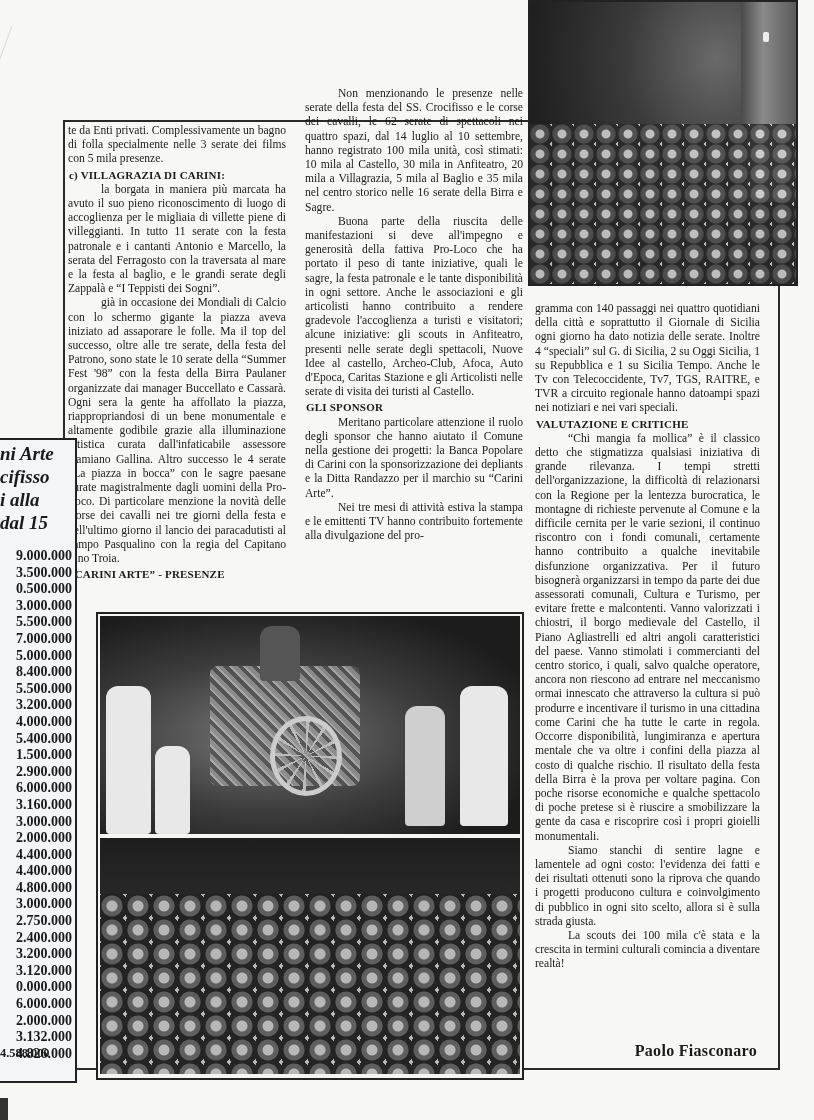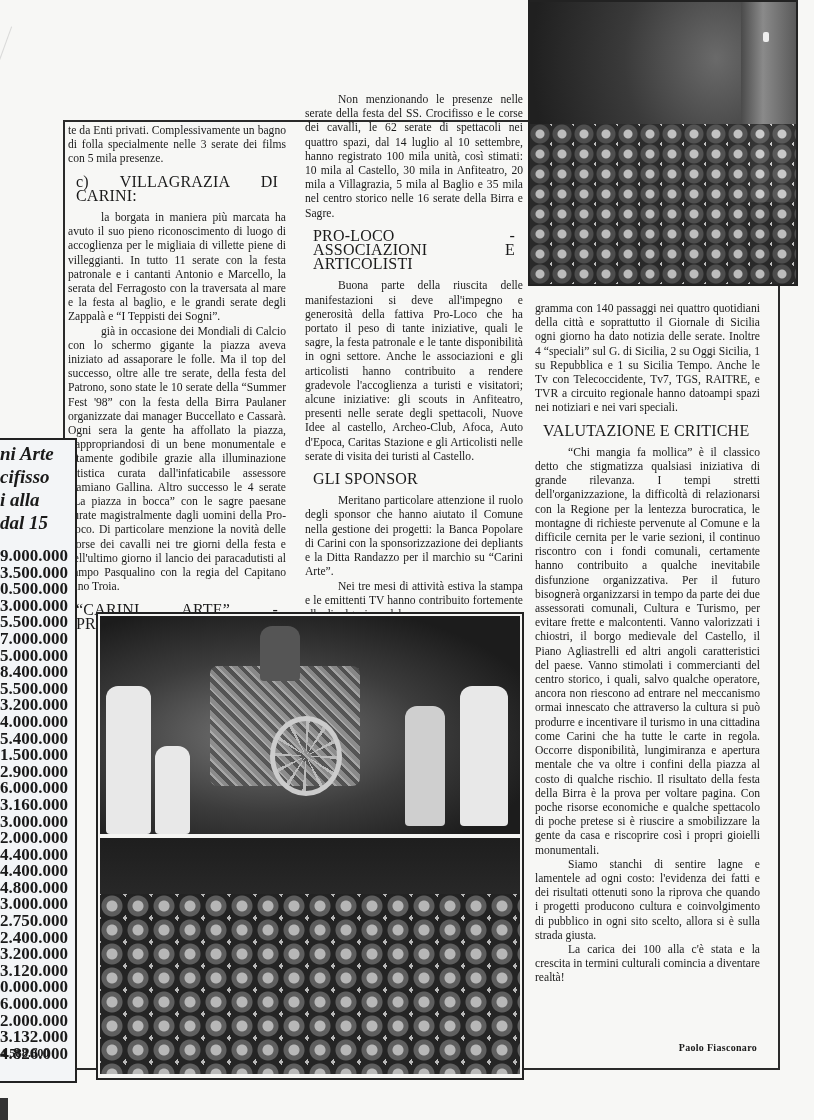--- a/index.html
+++ b/index.html
@@ -15,25 +15,25 @@
     border-right:2px solid #2a2a2a; border-bottom:2px solid #2a2a2a;
     box-sizing:border-box;
   }
   .col {
     position:absolute; font-size:11.6px; line-height:14.2px;
     text-align:justify;
   }
   .col p { margin:0; text-indent:0; }
   .col p.ind { text-indent:33px; }
   .col h3 {
-    margin:8px; font-size:16px; line-height:14.2px; font-weight:normal;
+    margin:1px; font-size:11px; line-height:14.2px; font-weight:bold;
     letter-spacing:0.2px;
   }
   .col1 { left:68px; top:124px; width:218px; }
-  .col2 { left:305px; top:93px; width:218px; }
+  .col2 { left:305px; top:87px; width:218px; }
   .col3 { left:535px; top:302px; width:225px; }
 
   .photo-top {
     position:absolute; left:528px; top:0px; width:270px; height:286px;
     border:2px solid #222; box-sizing:border-box;
     background:
       radial-gradient(ellipse at 70% 20%, #6a6a6a 0%, #3a3a3a 35%, #202020 70%),
       #2a2a2a;
     overflow:hidden;
   }
@@ -96,33 +96,33 @@
     box-sizing:border-box; background:#f3f5f7;
   }
   .sidebar-title {
     position:absolute; left:0; top:442px; width:72px;
     font-weight:bold; font-style:italic; font-size:19px; line-height:23px;
     white-space:nowrap; overflow:hidden; direction:rtl;
   }
   .sidebar-title div { direction:ltr; unicode-bidi:embed; }
   .amounts {
     position:absolute; left:0; top:548px; width:72px;
-    font-weight:bold; font-size:17px; line-height:16.6px;
-    white-space:nowrap; overflow:hidden;
+    font-weight:bold; font-size:14px; line-height:16.6px;
+    text-align:right; white-space:nowrap; overflow:hidden;
     font-family:"Liberation Serif", serif;
   }
   .amounts div { height:16.6px; }
   .amount-total {
     position:absolute; left:0; top:1046px; width:72px;
     font-weight:bold; font-size:12.4px; white-space:nowrap;
   }
 
   .signature {
     position:absolute; right:57px; top:1042px;
-    font-weight:bold; font-size:10px; letter-spacing:0.3px;
+    font-weight:bold; font-size:16px; letter-spacing:0.3px;
   }
   .smudge {
     position:absolute; left:0; top:30px; width:30px; height:60px;
     border-left:1px solid #bbb; transform:rotate(20deg); opacity:0.5;
   }
   .edge-mark {
     position:absolute; left:0; bottom:0; width:8px; height:22px; background:#333;
   }
 </style>
 </head>
@@ -141,33 +141,32 @@
 <div class="col col1">
   <p>te da Enti privati. Complessivamente un bagno di folla specialmente nelle 3 serate dei films con 5 mila presenze.</p>
   <h3>c) VILLAGRAZIA DI CARINI:</h3>
   <p class="ind">la borgata in maniera più marcata ha avuto il suo pieno riconoscimento di luogo di accoglienza per le migliaia di villette piene di villeggianti. In tutto 11 serate con la festa patronale e i cantanti Antonio e Marcello, la serata del Ferragosto con la traversata al mare e la festa al baglio, e le grandi serate degli Zappalà e “I Teppisti dei Sogni”.</p>
   <p class="ind">già in occasione dei Mondiali di Calcio con lo schermo gigante la piazza aveva iniziato ad assaporare le folle. Ma il top del successo, oltre alle tre serate, della festa del Patrono, sono state le 10 serate della “Summer Fest '98” con la festa della Birra Paulaner organizzate dai manager Buccellato e Cassarà. Ogni sera la gente ha affollato la piazza, riappropriandosi di un bene monumentale e altamente godibile grazie alla illuminazione artistica curata dall'infaticabile assessore Damiano Gallina. Altro successo le 4 serate “La piazza in bocca” con le sagre paesane curate magistralmente dagli uomini della Pro-Loco. Di particolare menzione la novità delle Corse dei cavalli nei tre giorni della festa e nell'ultimo giorno il lancio dei paracadutisti al campo Pasqualino con la regia del Capitano Pino Troia.</p>
   <h3>“CARINI ARTE” - PRESENZE</h3>
 </div>
 
 <div class="col col2">
   <p class="ind">Non menzionando le presenze nelle serate della festa del SS. Crocifisso e le corse dei cavalli, le 62 serate di spettacoli nei quattro spazi, dal 14 luglio al 10 settembre, hanno registrato 100 mila unità, così stimati: 10 mila al Castello, 30 mila in Anfiteatro, 20 mila a Villagrazia, 5 mila al Baglio e 35 mila nel centro storico nelle 16 serate della Birra e Sagre.</p>
-  <h3>PRO-LOCO -ASSOCIAZIONI E ARTICOLISTI</h3>
   <p class="ind">Buona parte della riuscita delle manifestazioni si deve all'impegno e generosità della fattiva Pro-Loco che ha portato il peso di tante iniziative, quali le sagre, la festa patronale e le tante disponibilità in ogni settore. Anche le associazioni e gli articolisti hanno contribuito a rendere gradevole l'accoglienza a turisti e visitatori; alcune iniziative: gli scouts in Anfiteatro, presenti nelle serate degli spettacoli, Nuove Idee al castello, Archeo-Club, Afoca, Auto d'Epoca, Caritas Stazione e gli Articolisti nelle serate di visita dei turisti al Castello.</p>
   <h3>GLI SPONSOR</h3>
   <p class="ind">Meritano particolare attenzione il ruolo degli sponsor che hanno aiutato il Comune nella gestione dei progetti: la Banca Popolare di Carini con la sponsorizzazione dei depliants e la Ditta Randazzo per il marchio su “Carini Arte”.</p>
   <p class="ind">Nei tre mesi di attività estiva la stampa e le emittenti TV hanno contribuito fortemente alla divulgazione del pro-</p>
 </div>
 
 <div class="col col3">
   <p>gramma con 140 passaggi nei quattro quotidiani della città e soprattutto il Giornale di Sicilia ogni giorno ha dato notizia delle serate. Inoltre 4 “speciali” sul G. di Sicilia, 2 su Oggi Sicilia, 1 su Repubblica e 1 su Sicilia Tempo. Anche le Tv con Telecoccidente, Tv7, TGS, RAITRE, e TVR a circuito regionale hanno datoampi spazi nei notiziari e nei vari speciali.</p>
   <h3>VALUTAZIONE E CRITICHE</h3>
   <p class="ind">“Chi mangia fa mollica” è il classico detto che stigmatizza qualsiasi iniziativa di grande rilevanza. I tempi stretti dell'organizzazione, la difficoltà di relazionarsi con la Regione per la lentezza burocratica, le montagne di richieste pervenute al Comune e la difficile cernita per le varie sezioni, il continuo riscontro con i fondi comunali, certamente hanno contribuito a qualche inevitabile disfunzione organizzativa. Per il futuro bisognerà organizzarsi in tempo da parte dei due assessorati comunali, Cultura e Turismo, per evitare frette e malcontenti. Vanno valorizzati i chiostri, il borgo medievale del Castello, il Piano Agliastrelli ed altri angoli caratteristici del paese. Vanno stimolati i commercianti del centro storico, i quali, salvo qualche operatore, ancora non riescono ad entrare nel meccanismo ormai innescato che attraverso la cultura si può produrre e incentivare il turismo in una cittadina come Carini che ha tutte le carte in regola. Occorre disponibilità, lungimiranza e apertura mentale che va oltre i confini della piazza al costo di qualche rischio. Il risultato della festa della Birra è la prova per voltare pagina. Con poche risorse economiche e qualche spettacolo di poche pretese si è riuscire a smobilizzare la gente da casa e riscoprire così i propri gioielli monumentali.</p>
   <p class="ind">Siamo stanchi di sentire lagne e lamentele ad ogni costo: l'evidenza dei fatti e dei risultati ottenuti sono la riprova che quando i progetti producono cultura e coinvolgimento di pubblico in ogni sito scelto, allora si è sulla strada giusta.</p>
-  <p class="ind">La carica dei 100 alla c'è stata e la crescita in termini culturali comincia a diventare realtà!</p>
+  <p class="ind">La scouts dei 100 mila c'è stata e la crescita in termini culturali comincia a diventare realtà!</p>
 </div>
 <div class="signature">Paolo Fiasconaro</div>
 
 <div class="photos-box"></div>
 <div class="photo-mid">
   <div class="cart"></div>
   <div class="wheel"></div>
   <div class="person" style="left:6px;top:70px;width:45px;height:148px;"></div>
   <div class="person" style="left:55px;top:130px;width:35px;height:88px;"></div>
   <div class="person" style="left:160px;top:10px;width:40px;height:55px;background:#555;"></div>

